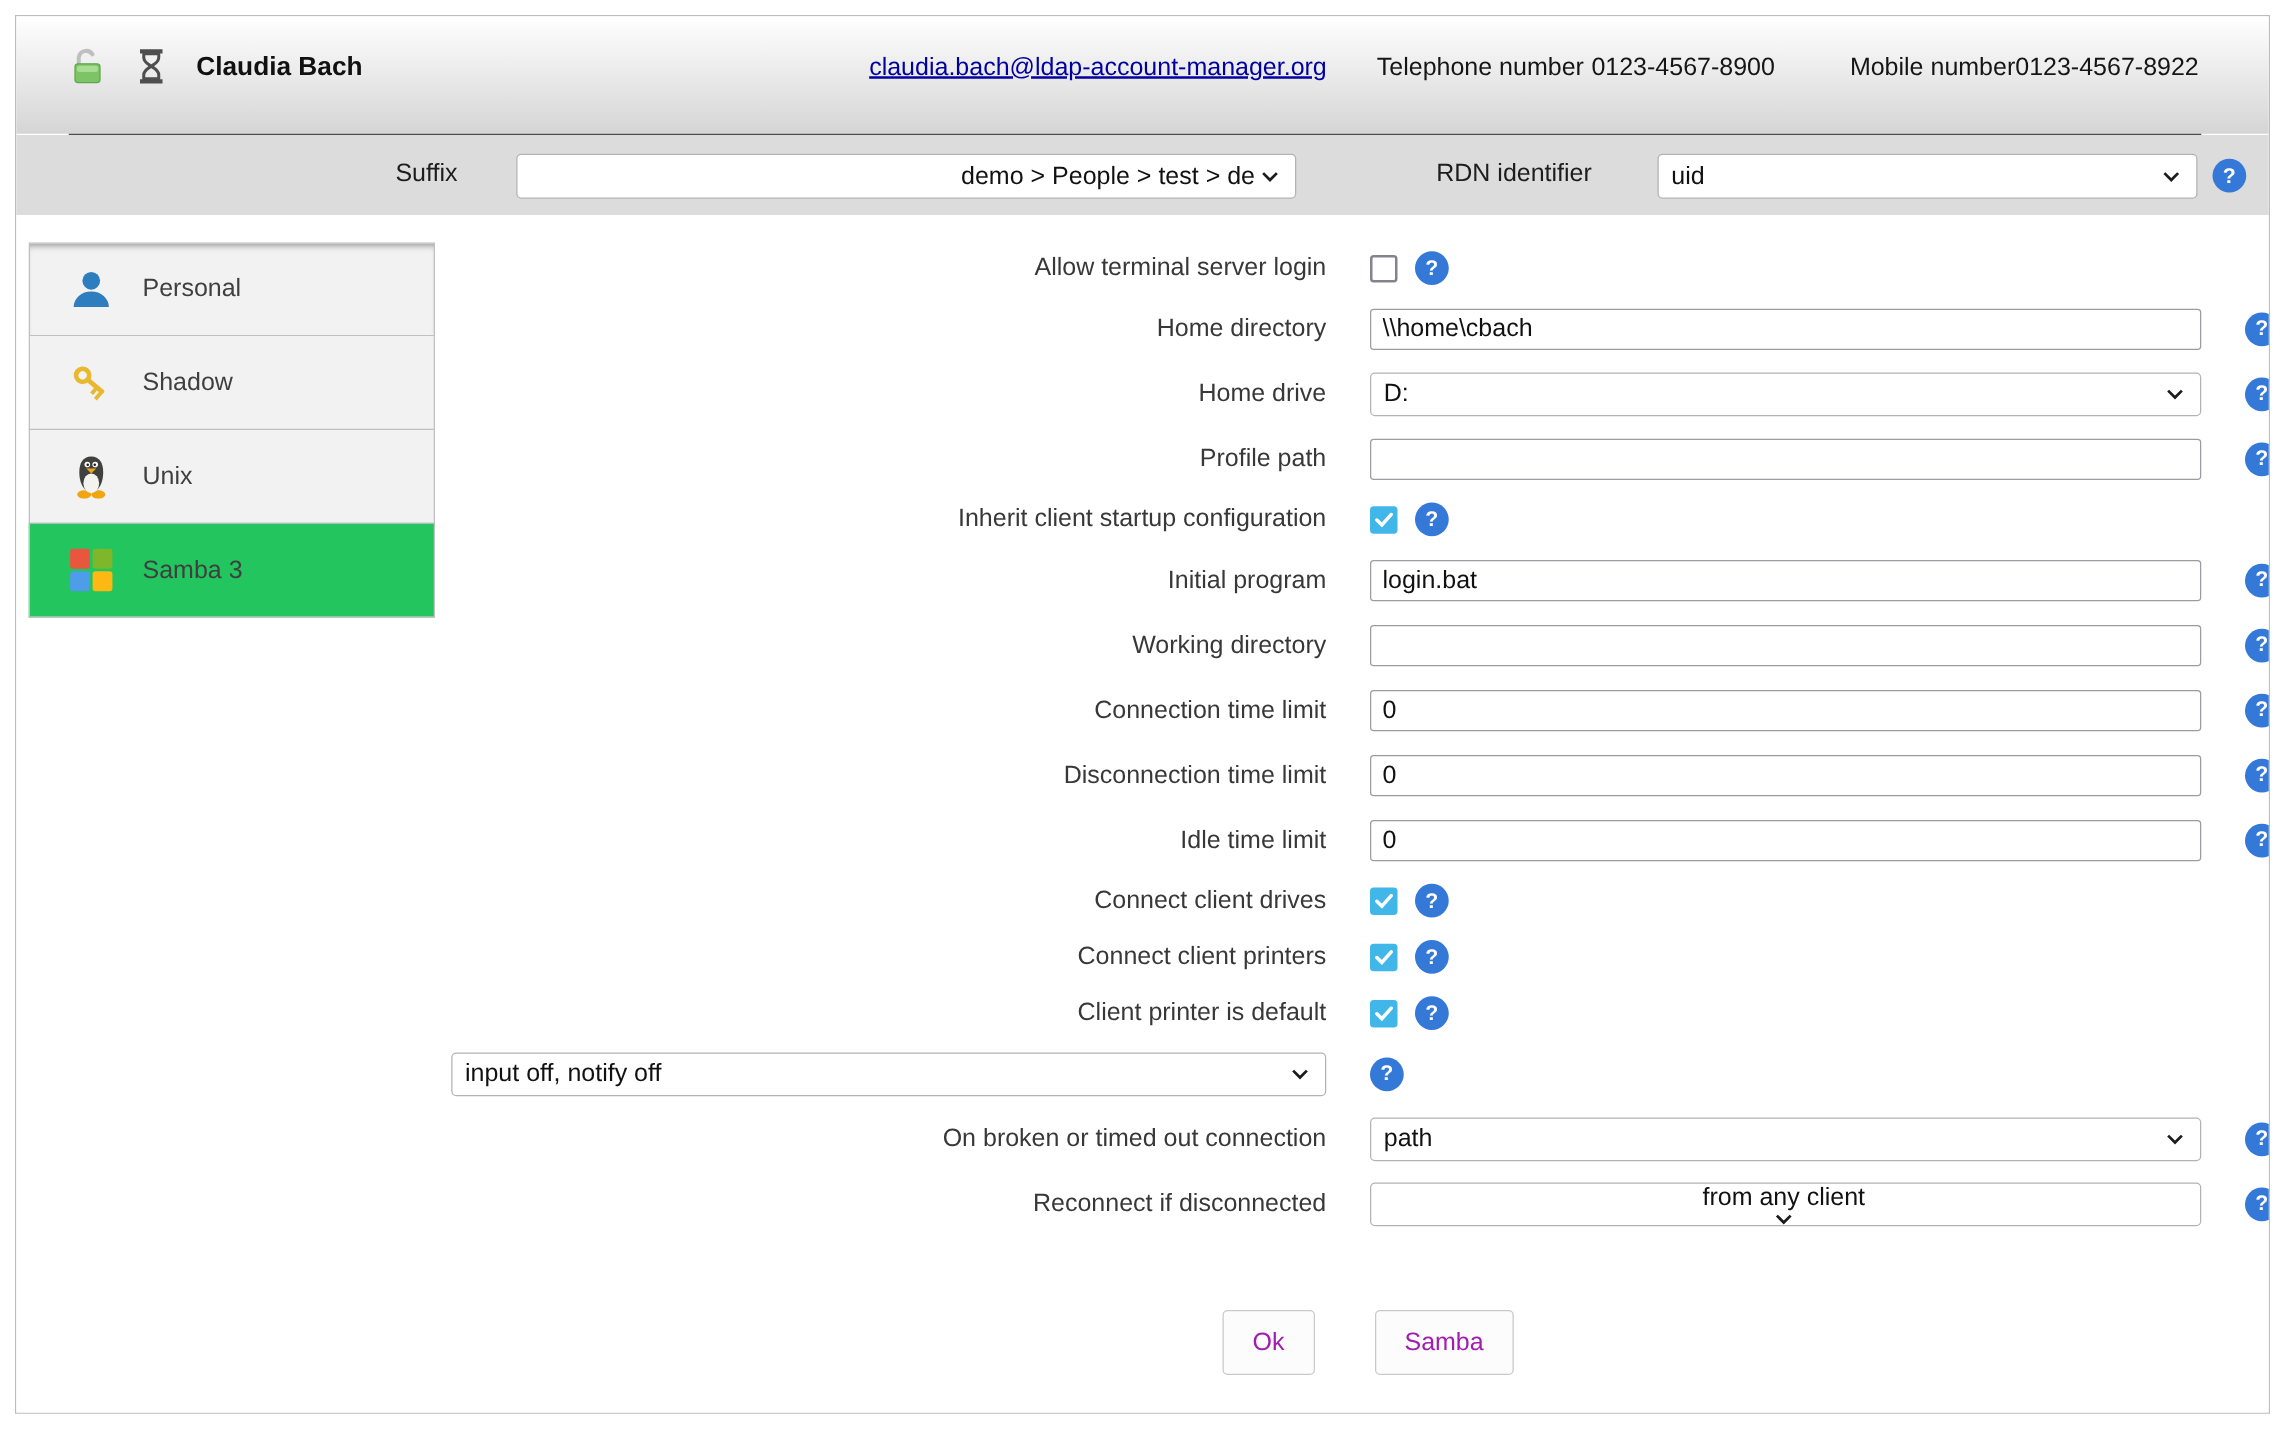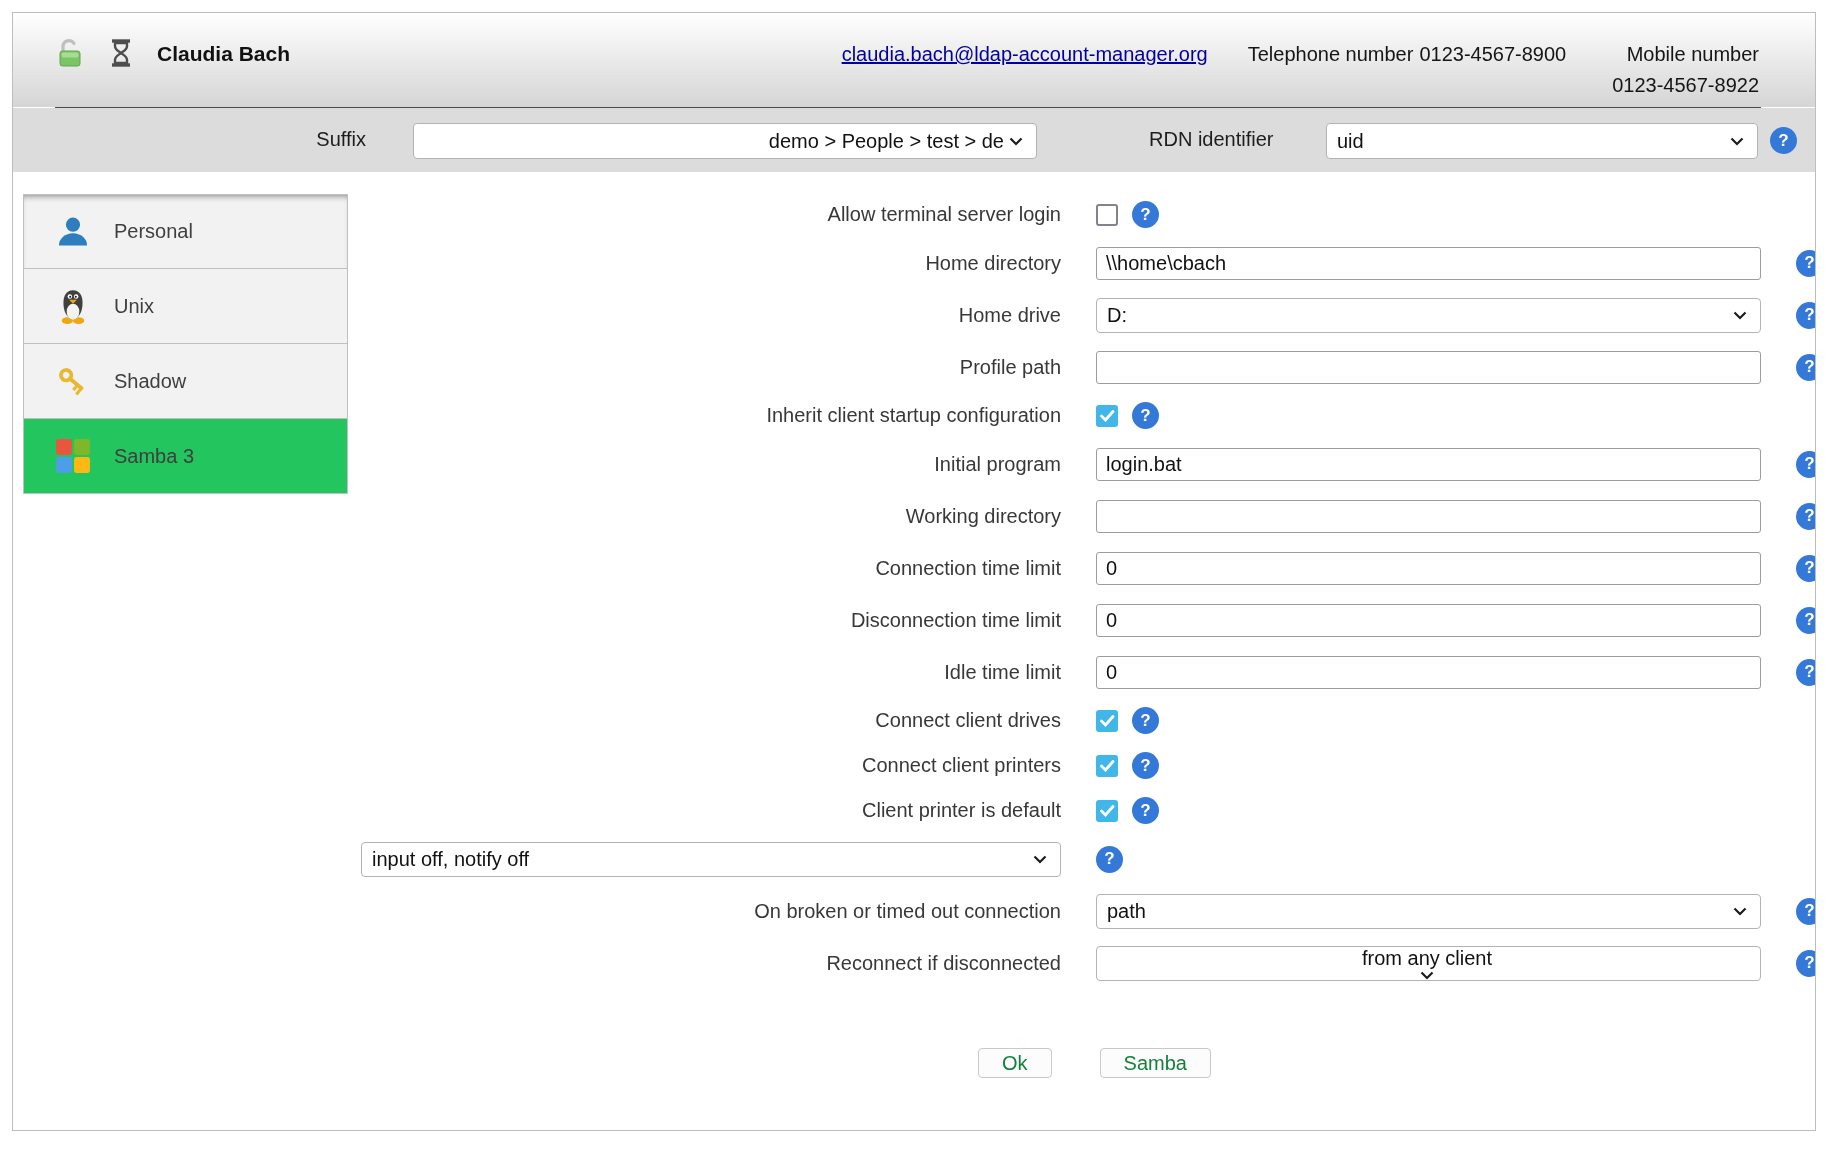--- a/index.html
+++ b/index.html
@@ -16,21 +16,21 @@
   .titlebar{
     height:94px;background:linear-gradient(#ffffff,#d5d5d5);
     display:flex;align-items:flex-start;padding:26px 56px 0 44px;box-sizing:border-box;
   }
   .titlebar .icn{flex:0 0 auto;margin-top:-2px;}
   .hourglass-wrap{margin-left:26px;}
   .acct-name{margin-left:24px;font-size:21px;font-weight:bold;color:#111;line-height:30px;}
   .email-link{margin-left:auto;font-size:20px;color:#0000a0;text-decoration:underline;line-height:30px;cursor:pointer;}
   .phone{margin-left:40px;font-size:20px;color:#151515;line-height:30px;white-space:nowrap;}
   .phone .val{margin-left:6px;}
-  .mobile{margin-left:46px;display:flex;flex-direction:column;align-items:flex-end;font-size:20px;color:#151515;line-height:31px;}
+  .mobile{margin-left:60px;display:flex;flex-direction:row;align-items:flex-end;font-size:20px;color:#151515;line-height:31px;}
   
   .rule{border:none;border-top:1px solid #4a4a4a;margin:0 54px 0 42px;height:0;}
   .suffix-bar{position:relative;height:64px;background:#dcdcdc;}
   .bar-label{position:absolute;font-size:20px;color:#1d1d1d;top:20px;}
   .suffix-label{left:258px;width:95px;text-align:right;}
   .rdn-label{left:1136px;}
   .fake-select{
     position:absolute;top:15px;height:36px;background:#fff;border:1px solid #b3b3b3;border-radius:4px;
     box-sizing:border-box;display:flex;align-items:center;font-size:20px;color:#111;
     padding:0 13px 0 10px;cursor:pointer;
@@ -70,22 +70,22 @@
   .checkbox.checked{background:#40b7e8;border:none;}
   .checkbox.checked svg{display:block;}
   .help{
     width:27px;height:27px;border-radius:50%;background:#3478d8;color:#fff;
     font-size:17px;font-weight:bold;display:flex;align-items:center;justify-content:center;cursor:pointer;
     flex:0 0 auto;
   }
   
   .buttons{position:absolute;left:965px;top:876px;display:flex;gap:48px;}
   .btn{
-    height:30px;padding:0 23px;background:#fcfcfc;border:1px solid #c9c9c9;border-radius:4px;
-    font-size:20px;color:#15803d;display:flex;align-items:center;cursor:pointer;
+    height:52px;padding:0 23px;background:#fcfcfc;border:1px solid #c9c9c9;border-radius:4px;
+    font-size:20px;color:#a21caf;display:flex;align-items:center;cursor:pointer;
   }
   .chev{flex:0 0 auto;display:flex;align-items:center;}
 </style>
 </head>
 <body>
 
 <div class="window">
 
   <div class="titlebar">
     <span class="icn">
@@ -143,46 +143,46 @@
           <svg width="36" height="36" viewBox="0 0 32 32">
             <circle cx="16" cy="9.5" r="6.3" fill="#2d7dbf"></circle>
             <path d="M3.5 28 a12.5 11 0 0 1 25 0 Z" fill="#2d7dbf"></path>
           </svg>
         </span>
         <span class="tab-label">Personal</span>
       </div>
       <div class="tab">
         <span class="ticn">
           <svg width="36" height="36" viewBox="0 0 32 32">
+            <g transform="rotate(40 16 16)">
+              <circle cx="8" cy="16" r="4.6" fill="none" stroke="#e8b830" stroke-width="3.4"></circle>
+              <rect x="12.5" y="14.4" width="15" height="3.4" rx="1.2" fill="#e8b830"></rect>
+              <rect x="20" y="17" width="2.8" height="5" fill="#e8b830"></rect>
+              <rect x="24.5" y="17" width="2.8" height="6.2" fill="#e8b830"></rect>
+            </g>
+          </svg>
+        </span>
+        <span class="tab-label">Shadow</span>
+      </div>
+      <div class="tab">
+        <span class="ticn">
+          <svg width="36" height="36" viewBox="0 0 32 32">
             <ellipse cx="11" cy="29" rx="5" ry="3" fill="#f0a513"></ellipse>
             <ellipse cx="21" cy="29" rx="5" ry="3" fill="#f0a513"></ellipse>
             <path d="M16 2 c6 0 8.5 5 8.5 11 c0 7 -2.5 14 -8.5 14 c-6 0 -8.5 -7 -8.5 -14 C7.5 7 10 2 16 2 Z" fill="#40403f"></path>
             <ellipse cx="16" cy="21" rx="5.6" ry="7" fill="#f3f3ef"></ellipse>
             <circle cx="13.2" cy="7.6" r="2" fill="#fff"></circle>
             <circle cx="18.8" cy="7.6" r="2" fill="#fff"></circle>
             <circle cx="13.5" cy="7.8" r="0.9" fill="#1b1b1b"></circle>
             <circle cx="18.5" cy="7.8" r="0.9" fill="#1b1b1b"></circle>
             <path d="M12.5 10.5 h7 l-3.5 3.5 Z" fill="#f0a513"></path>
           </svg>
         </span>
         <span class="tab-label">Unix</span>
       </div>
-      <div class="tab">
-        <span class="ticn">
-          <svg width="36" height="36" viewBox="0 0 32 32">
-            <g transform="rotate(40 16 16)">
-              <circle cx="8" cy="16" r="4.6" fill="none" stroke="#e8b830" stroke-width="3.4"></circle>
-              <rect x="12.5" y="14.4" width="15" height="3.4" rx="1.2" fill="#e8b830"></rect>
-              <rect x="20" y="17" width="2.8" height="5" fill="#e8b830"></rect>
-              <rect x="24.5" y="17" width="2.8" height="6.2" fill="#e8b830"></rect>
-            </g>
-          </svg>
-        </span>
-        <span class="tab-label">Shadow</span>
-      </div>
       <div class="tab active">
         <span class="ticn">
           <svg width="36" height="36" viewBox="0 0 34 34">
             <rect x="1" y="1" width="15" height="15" rx="2" fill="#e8573d"></rect>
             <rect x="18" y="1" width="15" height="15" rx="2" fill="#7fb72a"></rect>
             <rect x="1" y="18" width="15" height="15" rx="2" fill="#4d9de9"></rect>
             <rect x="18" y="18" width="15" height="15" rx="2" fill="#fdb813"></rect>
           </svg>
         </span>
         <span class="tab-label">Samba 3</span>

